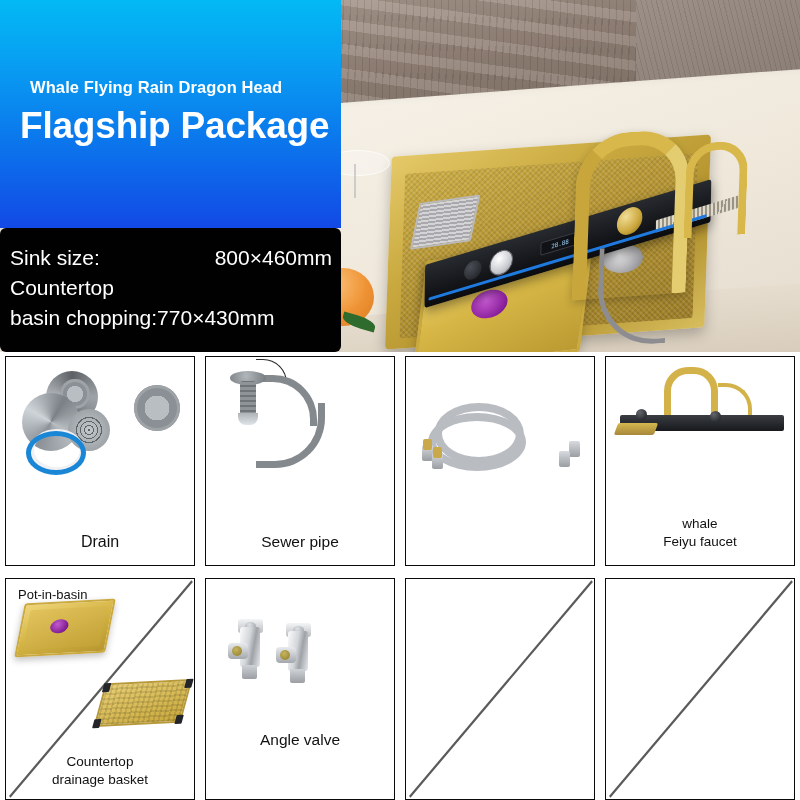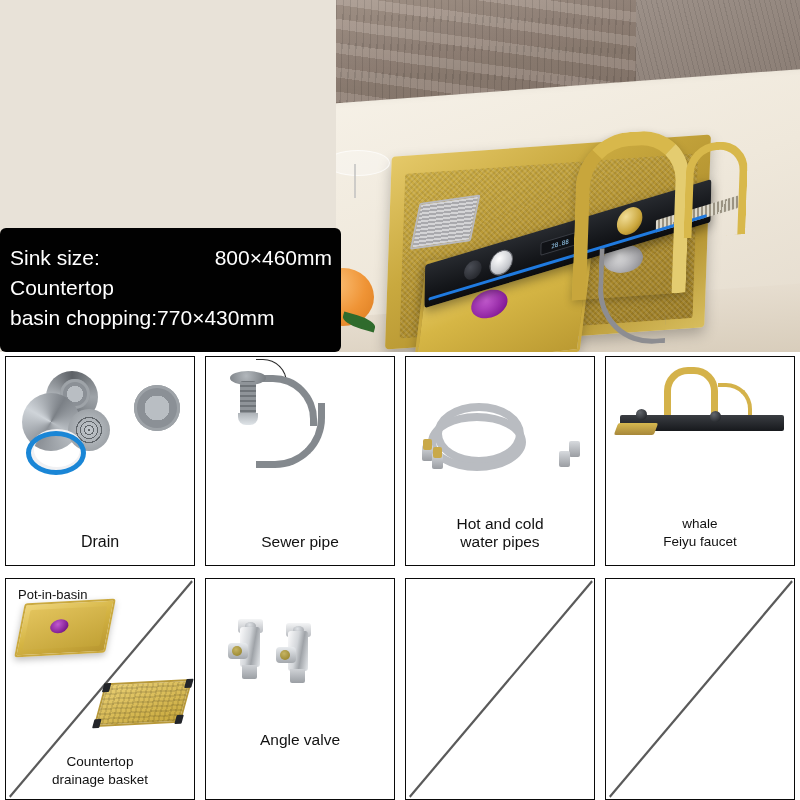--- a/index.html
+++ b/index.html
@@ -252,20 +252,24 @@
         <div class="fauc-small"></div>
         <div class="hose"></div>
       </div>
 
       <div class="wine"></div>
       <div class="wine-stem"></div>
       <div class="orange"></div>
       <div class="leaf"></div>
     </div>
 
+    <div class="banner">
+      <div class="banner-sub">Whale Flying Rain Dragon Head</div>
+      <div class="banner-title">Flagship Package</div>
+    </div>
 
     <div class="specs">
       <div class="spec-row spec-r1">
         <span>Sink size:</span>
         <span>800×460mm</span>
       </div>
       <div class="spec-row spec-r2">Countertop</div>
       <div class="spec-row spec-r3">basin chopping:770×430mm</div>
     </div>
   </div>
@@ -304,22 +308,20 @@
         <div class="art">
           <div class="wh" style="left:28px;top:46px;width:74px;height:46px;border-width:8px"></div>
           <div class="wh" style="left:22px;top:56px;width:82px;height:42px;border-width:8px"></div>
           <div class="wh-end" style="left:16px;top:88px"></div>
           <div class="wh-end" style="left:26px;top:96px"></div>
           <div class="wh-nut" style="left:17px;top:82px"></div>
           <div class="wh-nut" style="left:27px;top:90px"></div>
           <div class="wh-end" style="right:14px;top:84px"></div>
           <div class="wh-end" style="right:24px;top:94px"></div>
         </div>
-        <div class="cell-cap" style="white-space:pre-line">Hot and cold
-water pipes</div>
       </div>
 
       <div class="cell">
         <div class="art">
           <div class="fc-neck"></div>
           <div class="fc-spout"></div>
           <div class="fc-arm"></div>
           <div class="fc-plate"></div>
           <div class="fc-plate2"></div>
           <div class="fc-knob" style="left:30px;top:52px"></div>

